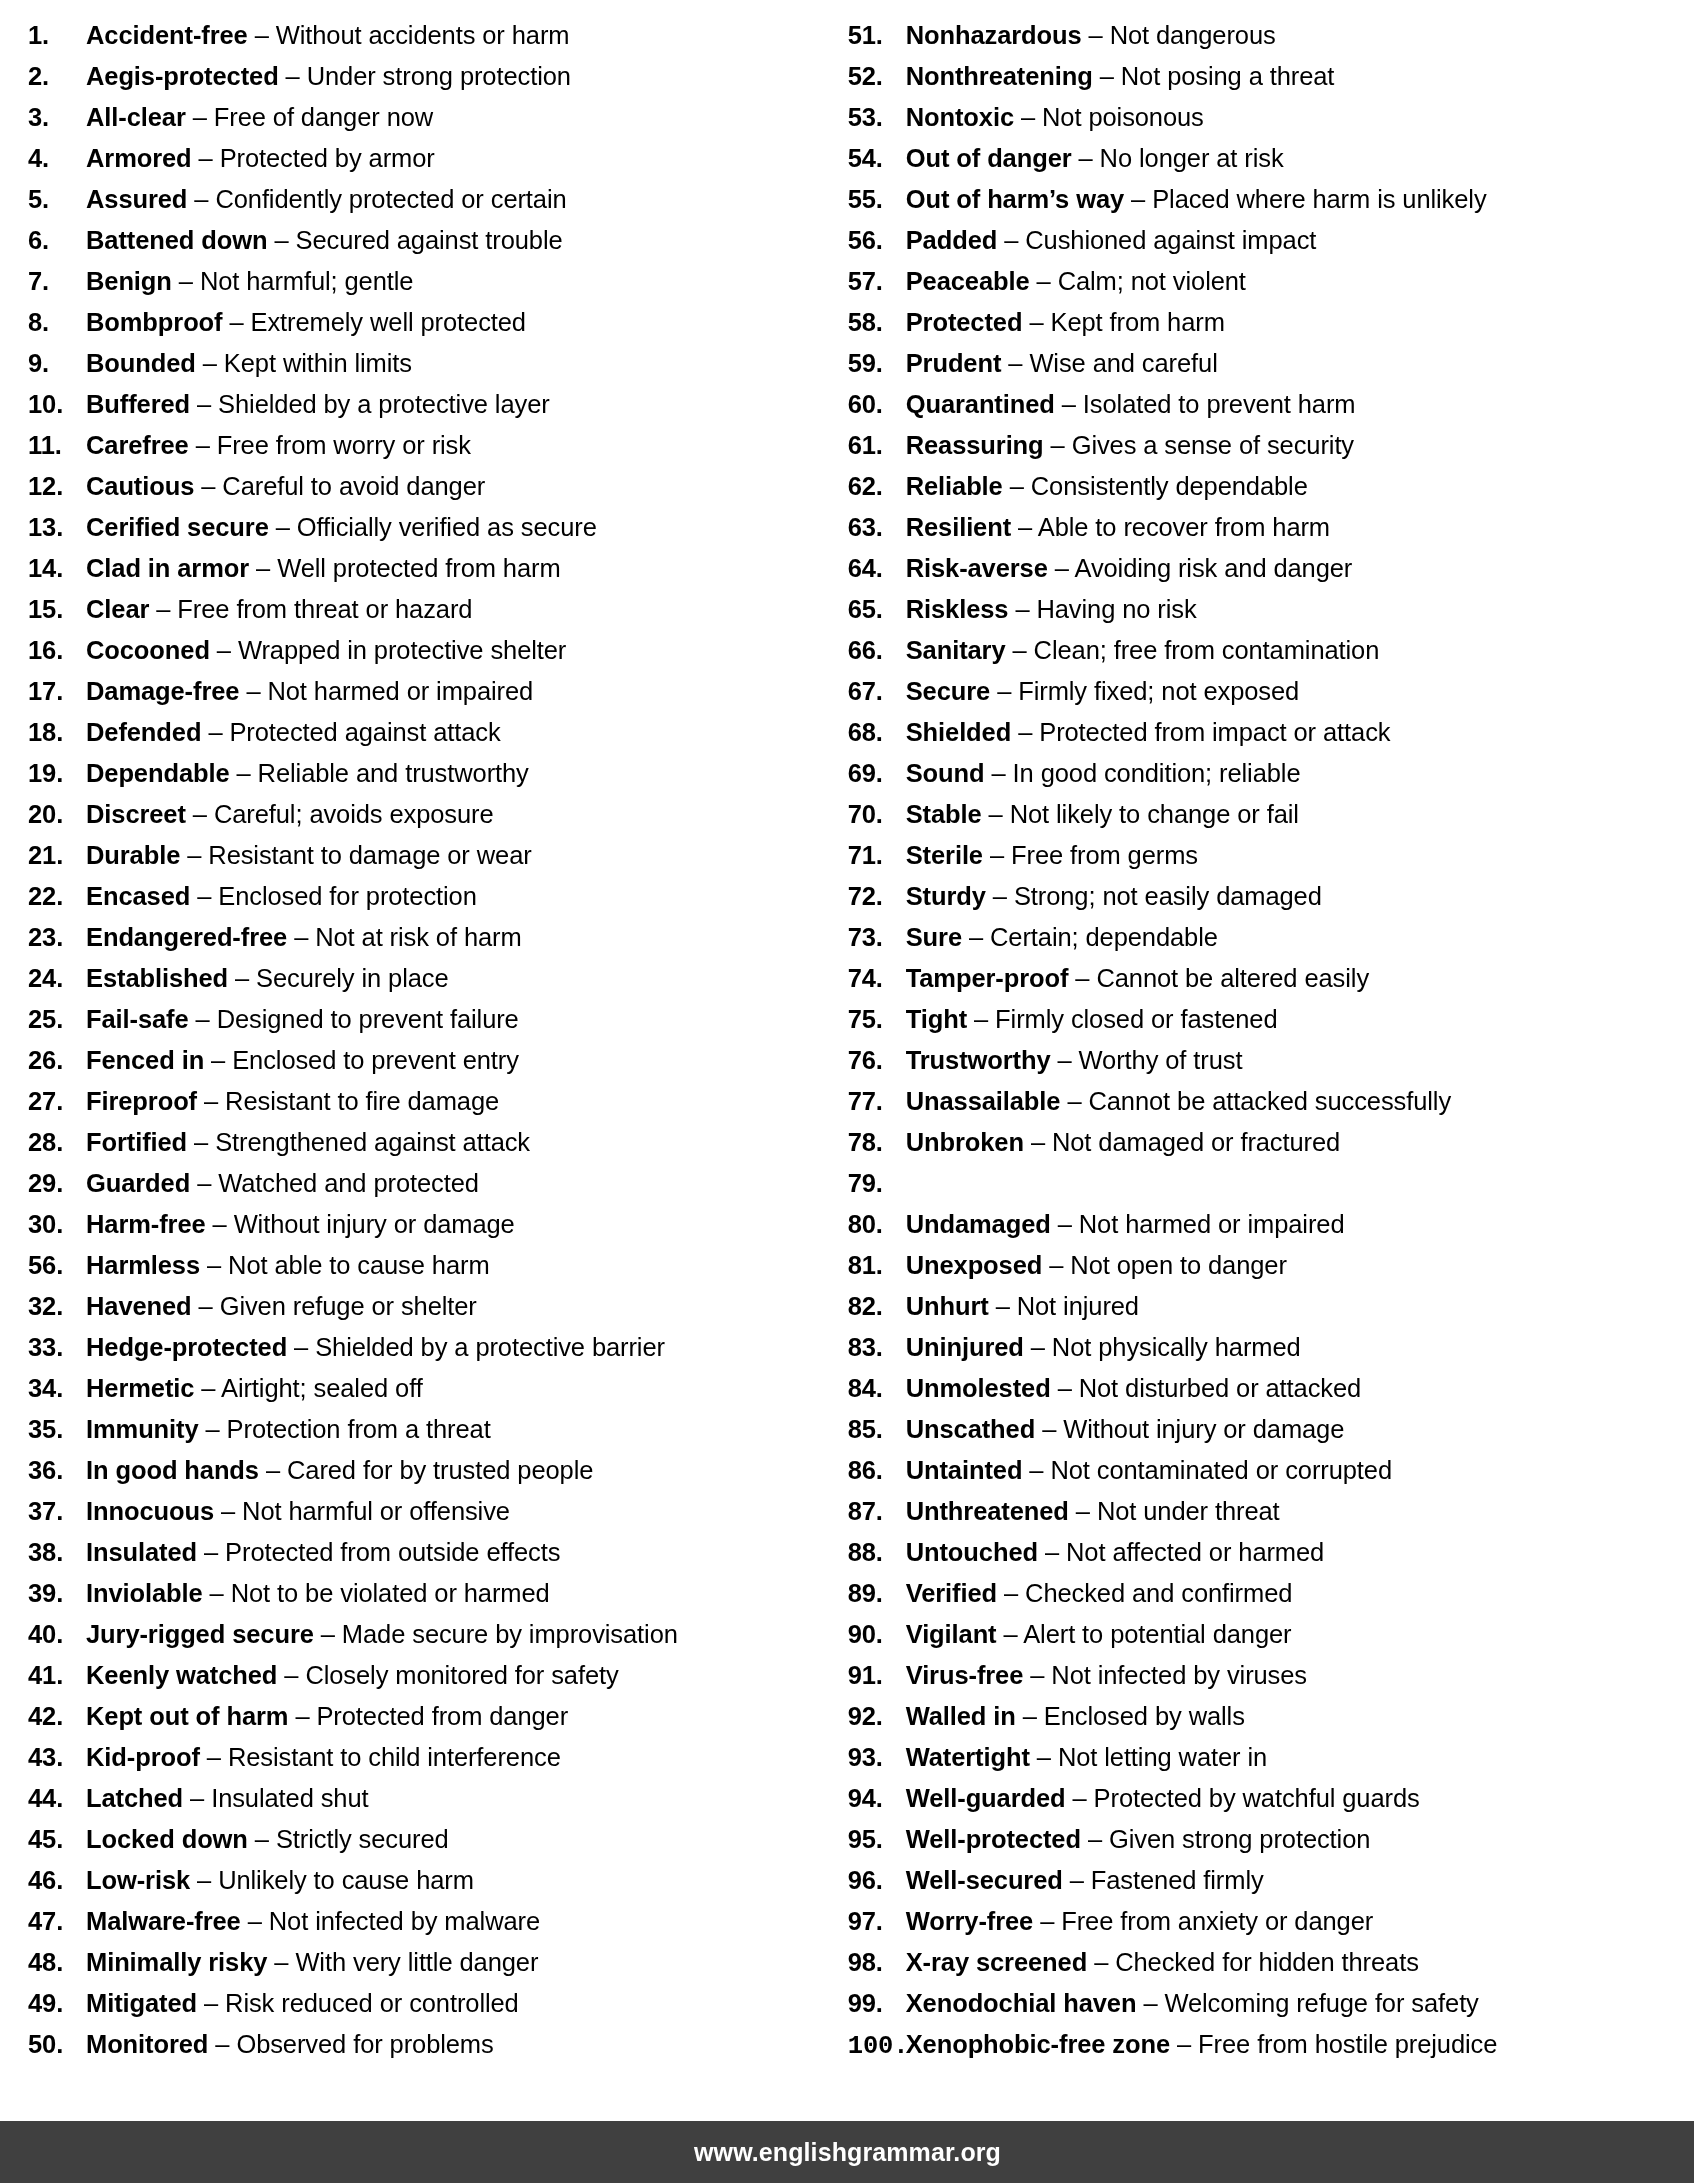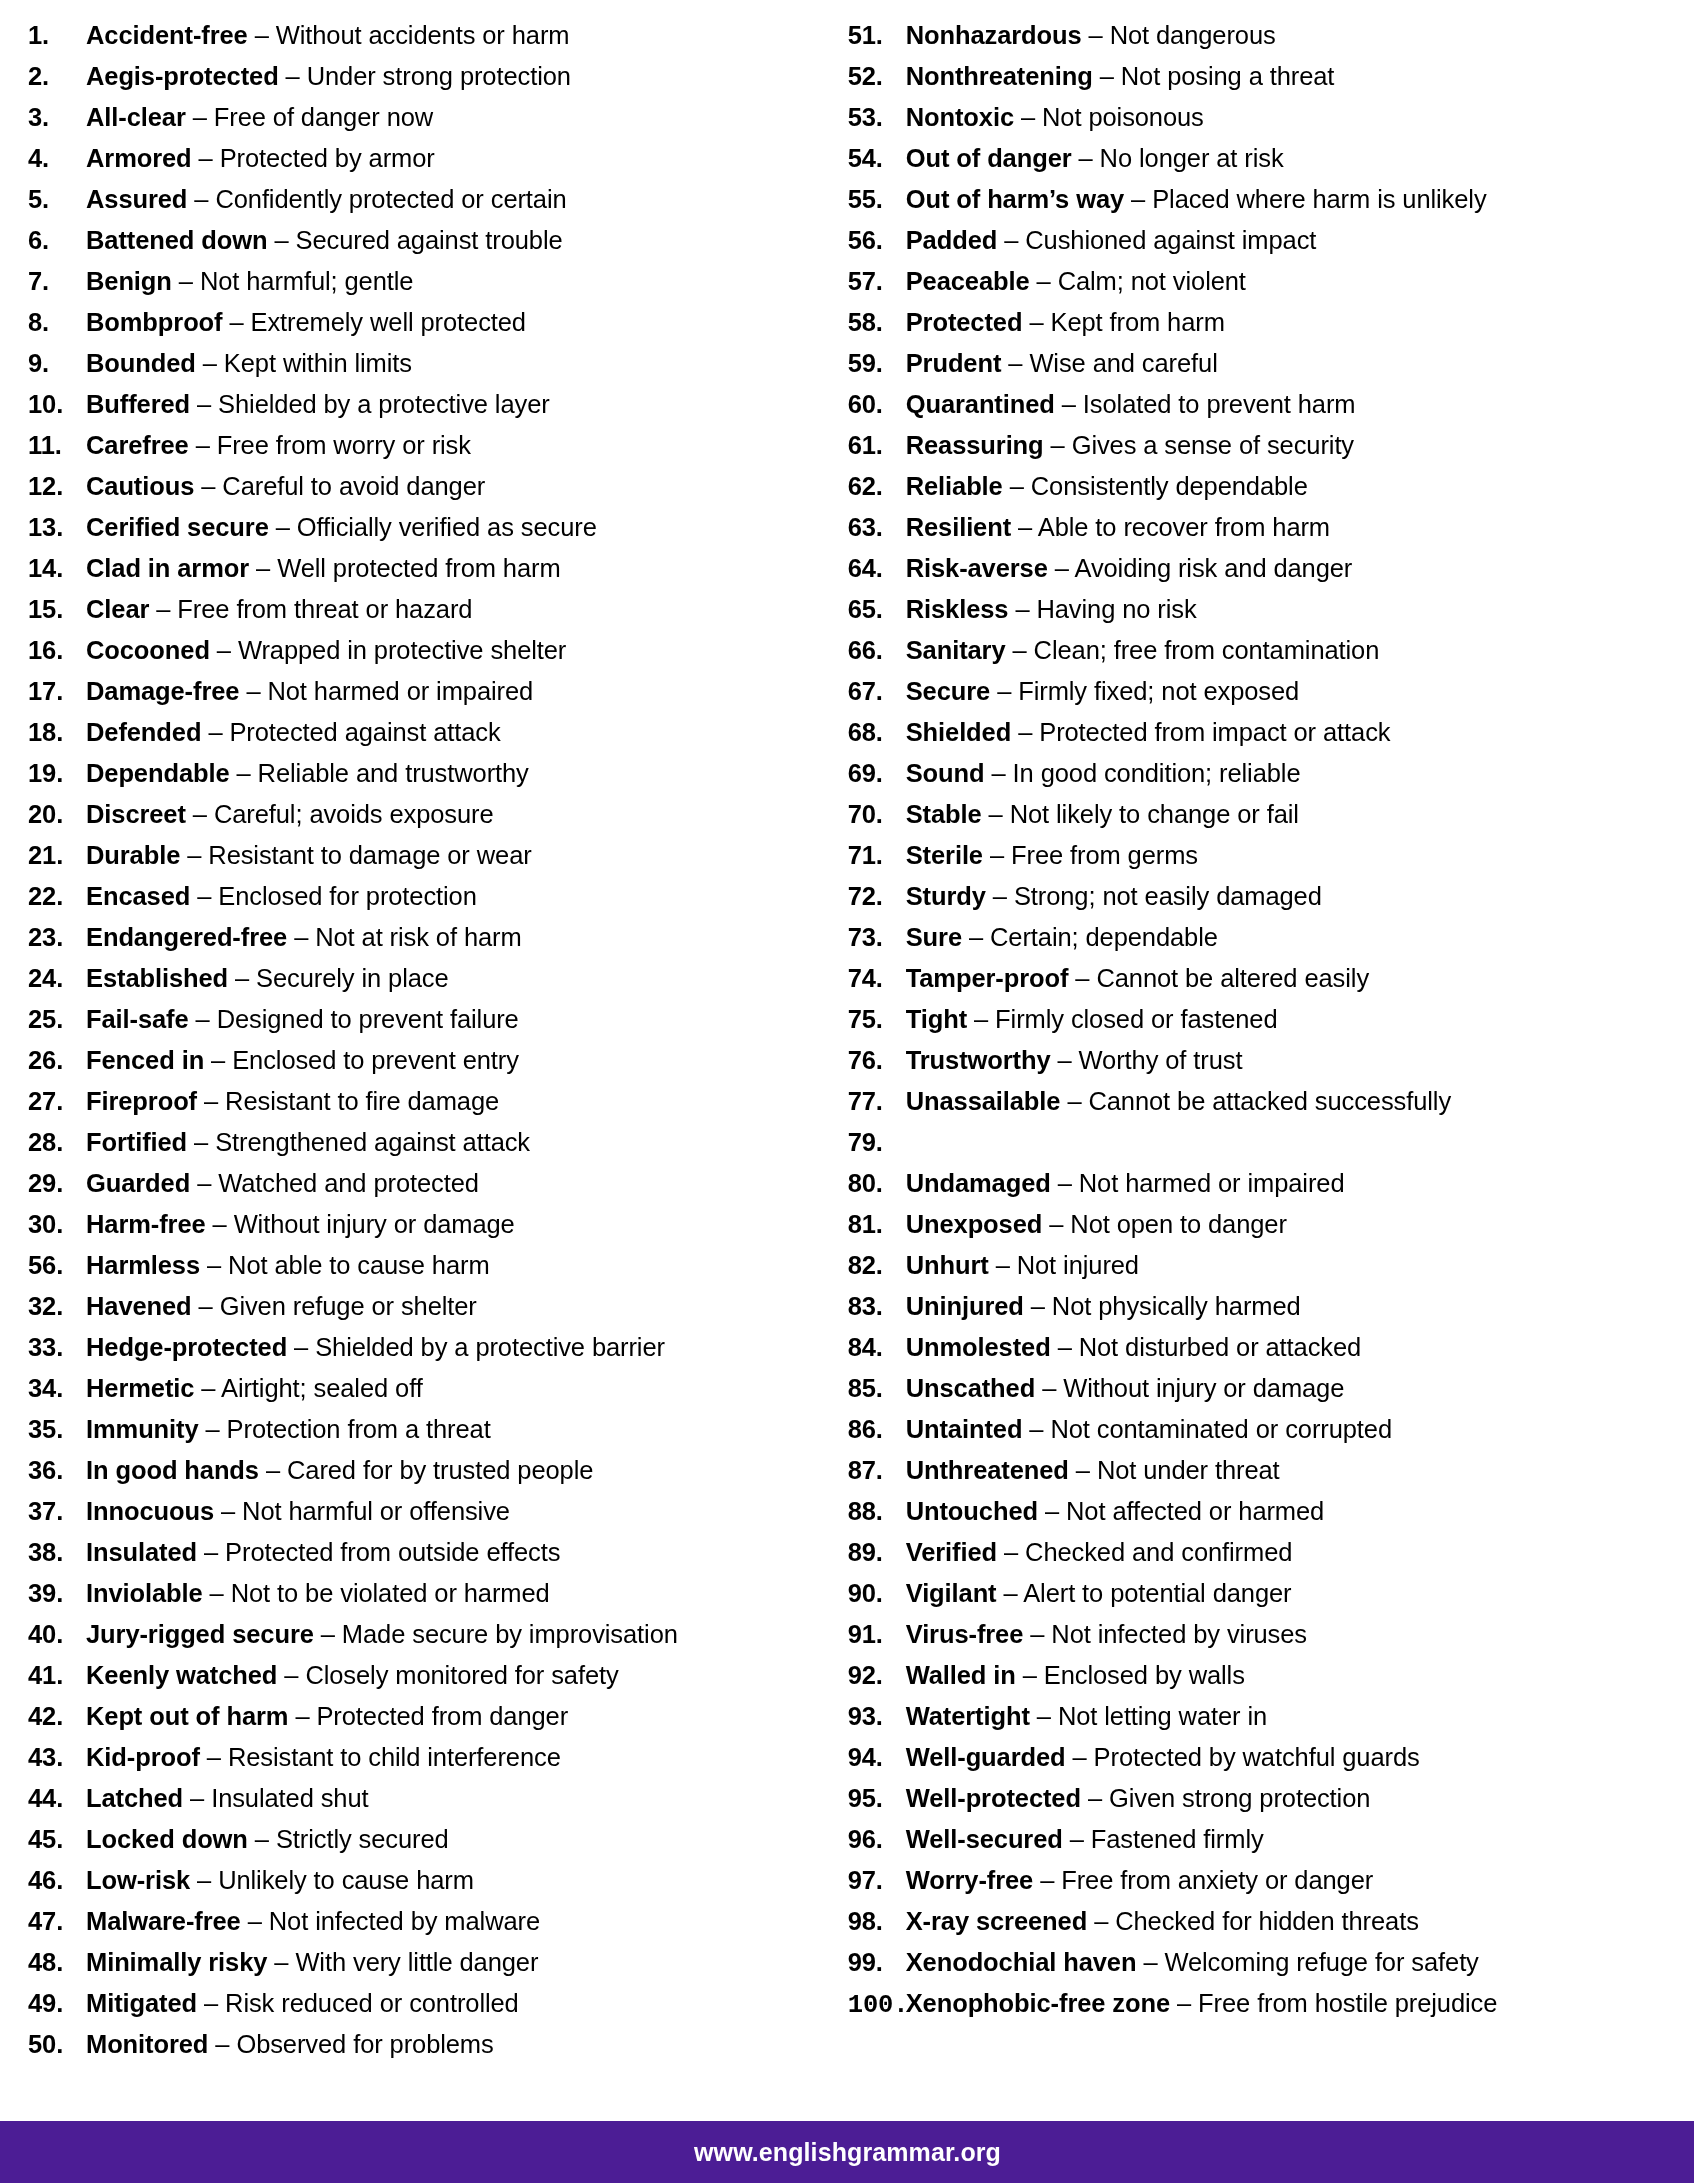--- a/index.html
+++ b/index.html
@@ -71,21 +71,21 @@
   }
   .entry-dash {
     font-weight: normal;
   }
   .entry-def {
     font-weight: normal;
   }
   #footer {
     flex: 0 0 auto;
     height: 62px;
-    background: #4c1d95;
+    background: #404040;
     display: flex;
     align-items: center;
     justify-content: center;
   }
   #footer-text {
     color: #ffffff;
     font-size: 25px;
     font-weight: bold;
     letter-spacing: 0.1px;
   }
@@ -403,20 +403,24 @@
         </div>
         <div class="entry">
           <span class="entry-number">76.</span>
           <span class="entry-body"><span class="entry-term">Trustworthy</span><span class="entry-dash"> – </span><span class="entry-def">Worthy of trust</span></span>
         </div>
         <div class="entry">
           <span class="entry-number">77.</span>
           <span class="entry-body"><span class="entry-term">Unassailable</span><span class="entry-dash"> – </span><span class="entry-def">Cannot be attacked successfully</span></span>
         </div>
         <div class="entry">
+          <span class="entry-number">78.</span>
+          <span class="entry-body"><span class="entry-term">Unbroken</span><span class="entry-dash"> – </span><span class="entry-def">Not damaged or fractured</span></span>
+        </div>
+        <div class="entry">
           <span class="entry-number">79.</span>
         </div>
         <div class="entry">
           <span class="entry-number">80.</span>
           <span class="entry-body"><span class="entry-term">Undamaged</span><span class="entry-dash"> – </span><span class="entry-def">Not harmed or impaired</span></span>
         </div>
         <div class="entry">
           <span class="entry-number">81.</span>
           <span class="entry-body"><span class="entry-term">Unexposed</span><span class="entry-dash"> – </span><span class="entry-def">Not open to danger</span></span>
         </div>

